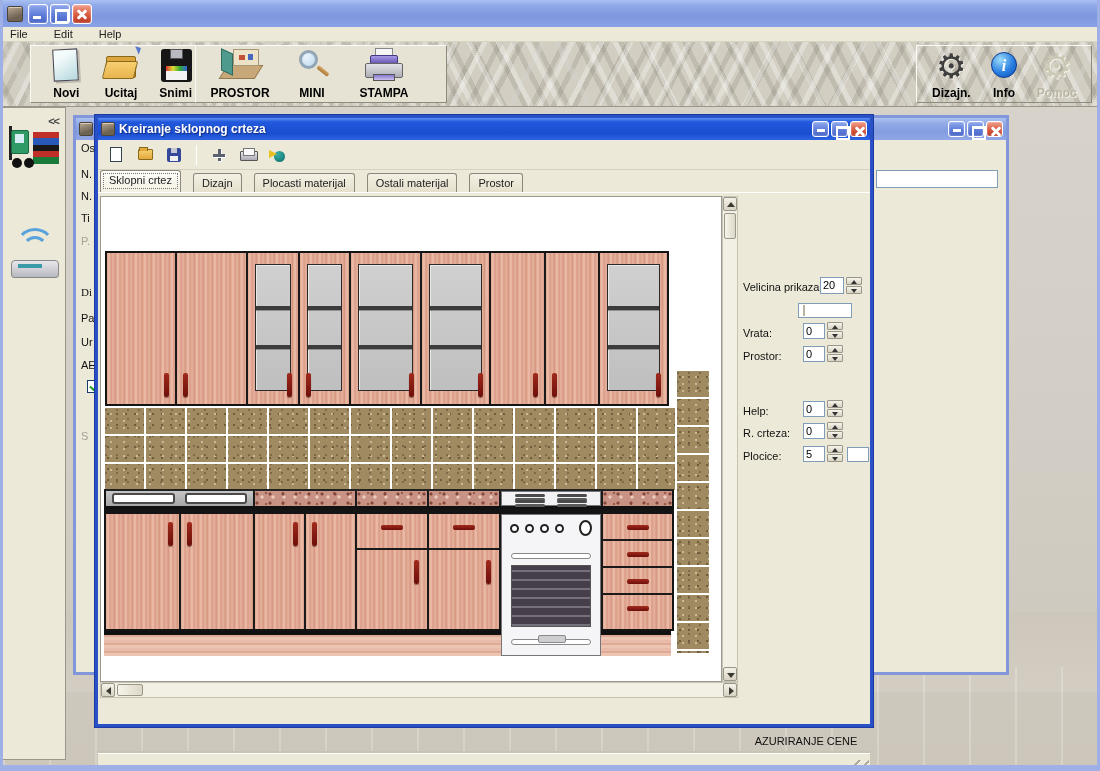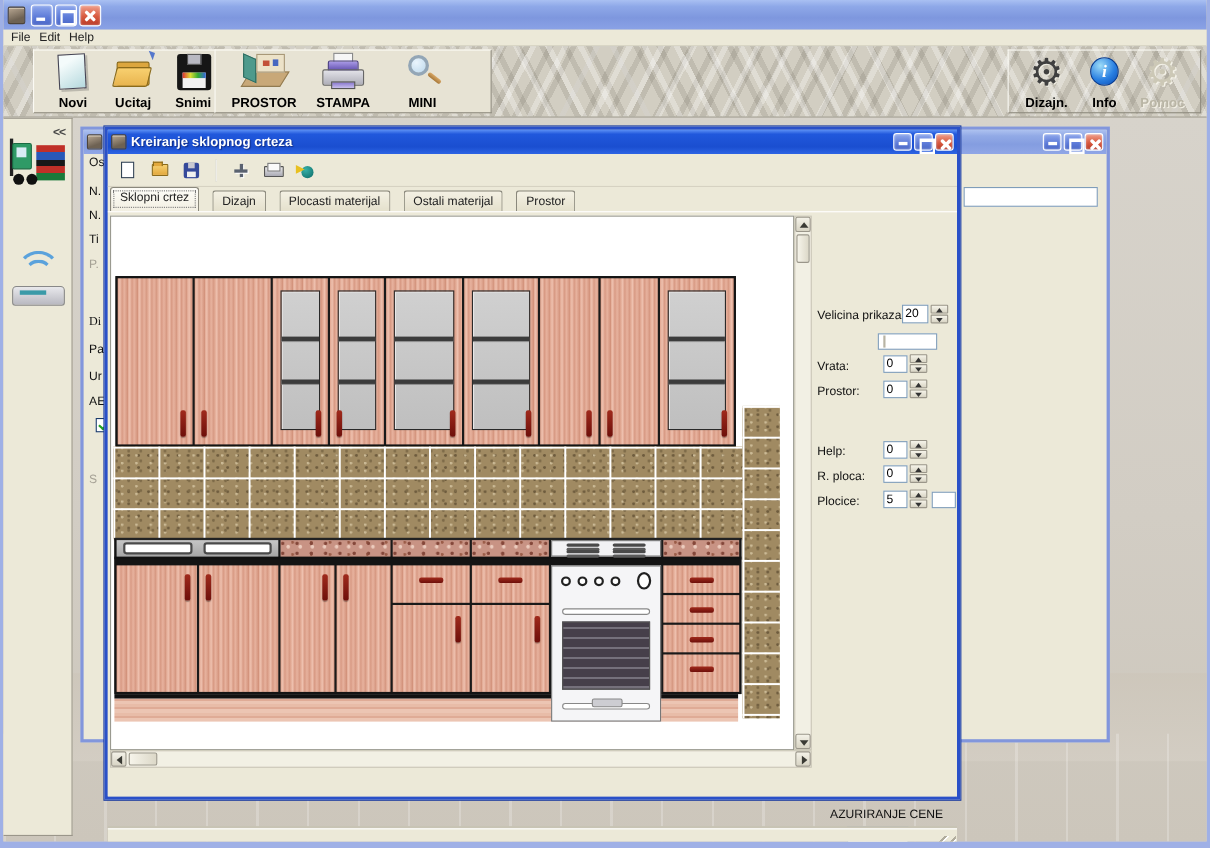--- a/index.html
+++ b/index.html
@@ -17,21 +17,21 @@
     border:1px solid #4d4439;box-shadow:inset 0 1px 0 #d9cdb8;}
   .winbtns{display:flex;gap:2px;}
   .wbtn{width:20px;height:20px;border-radius:3px;border:1px solid #fff;position:relative;
     background:linear-gradient(180deg,#8fa8ec,#5c7ad8 60%,#4a66c6);box-shadow:inset 0 0 2px rgba(255,255,255,.6);}
   .wbtn.close{background:linear-gradient(180deg,#f0a08c,#d85a40 55%,#b83a26);}
   .wbtn.min::after{content:"";position:absolute;left:4px;bottom:4px;width:8px;height:3px;background:#fff;}
   .wbtn.max::after{content:"";position:absolute;left:4px;top:4px;width:10px;height:9px;border:2px solid #fff;border-top-width:3px;}
   .wbtn.close::before,.wbtn.close::after{content:"";position:absolute;left:3px;top:8px;width:12px;height:3px;background:#fff;border-radius:1px;}
   .wbtn.close::before{transform:rotate(45deg);} .wbtn.close::after{transform:rotate(-45deg);}
   .wbtn.small{width:17px;height:16px;}
-  .menubar{height:15px;background:#ece9d8;display:flex;align-items:center;gap:8px;padding:0 7px;border-bottom:1px solid #d8d4c4;}
+  .menubar{height:15px;background:#ece9d8;display:flex;align-items:center;gap:26px;padding:0 7px;border-bottom:1px solid #d8d4c4;}
   .menuitem{cursor:default;color:#222;}
   
   .toolbar{height:65px;position:relative;border-bottom:1px solid #9a968a;
     background-color:#d2cec2;
     background-image:
       repeating-linear-gradient(63deg,rgba(255,255,255,.30) 0 5px,rgba(255,255,255,0) 5px 26px),
       repeating-linear-gradient(-63deg,rgba(255,255,255,.30) 0 5px,rgba(255,255,255,0) 5px 26px),
       repeating-linear-gradient(63deg,rgba(110,105,92,.18) 7px 12px,rgba(0,0,0,0) 12px 26px),
       repeating-linear-gradient(-63deg,rgba(110,105,92,.18) 7px 12px,rgba(0,0,0,0) 12px 26px);}
   .tgroup{position:absolute;top:3px;height:58px;display:flex;align-items:flex-end;padding:2px 8px;
@@ -247,33 +247,33 @@
             <div class="i-room-floor"></div>
             <div class="i-room-wallL"></div>
             <div class="i-room-wallB"></div>
             <div class="i-room-dot1"></div>
             <div class="i-room-dot2"></div>
           </div>
         <span class="tlabel">PROSTOR</span>
       </div>
       <div class="tbtn" style="width:72px;">
         <div class="ticon">
+            <div class="i-lens"></div>
+            <div class="i-lens-handle"></div>
+          </div>
+        <span class="tlabel">MINI</span>
+      </div>
+      <div class="tbtn" style="width:72px;">
+        <div class="ticon">
             <div class="i-print-paper"></div>
             <div class="i-print-top"></div>
             <div class="i-print-body"></div>
             <div class="i-print-out"></div>
           </div>
         <span class="tlabel">STAMPA</span>
-      </div>
-      <div class="tbtn" style="width:72px;">
-        <div class="ticon">
-            <div class="i-lens"></div>
-            <div class="i-lens-handle"></div>
-          </div>
-        <span class="tlabel">MINI</span>
       </div>
     </div>
     <div class="tgroup" style="right:5px;width:176px;">
       <div class="tbtn">
         <div class="ticon i-gear">⚙</div>
         <span class="tlabel">Dizajn.</span>
       </div>
       <div class="tbtn">
         <div class="ticon">
             <div class="i-info">i</div>
@@ -546,21 +546,21 @@
                 <div class="sb dn"></div>
               </div>
 
             <span class="rlabel" style="left:4px;top:212px;">Help:</span>
             <div class="field" style="left:64px;top:208px;width:22px;height:16px;">0</div>
             <div class="spin" style="left:88px;top:207px;">
                 <div class="sb up"></div>
                 <div class="sb dn"></div>
               </div>
 
-            <span class="rlabel" style="left:4px;top:234px;">R. ploca:</span>
+            <span class="rlabel" style="left:4px;top:234px;">R. crteza:</span>
             <div class="field" style="left:64px;top:230px;width:22px;height:16px;">0</div>
             <div class="spin" style="left:88px;top:229px;">
                 <div class="sb up"></div>
                 <div class="sb dn"></div>
               </div>
 
             <span class="rlabel" style="left:4px;top:257px;">Plocice:</span>
             <div class="field" style="left:64px;top:253px;width:22px;height:16px;">5</div>
             <div class="spin" style="left:88px;top:252px;">
                 <div class="sb up"></div>

